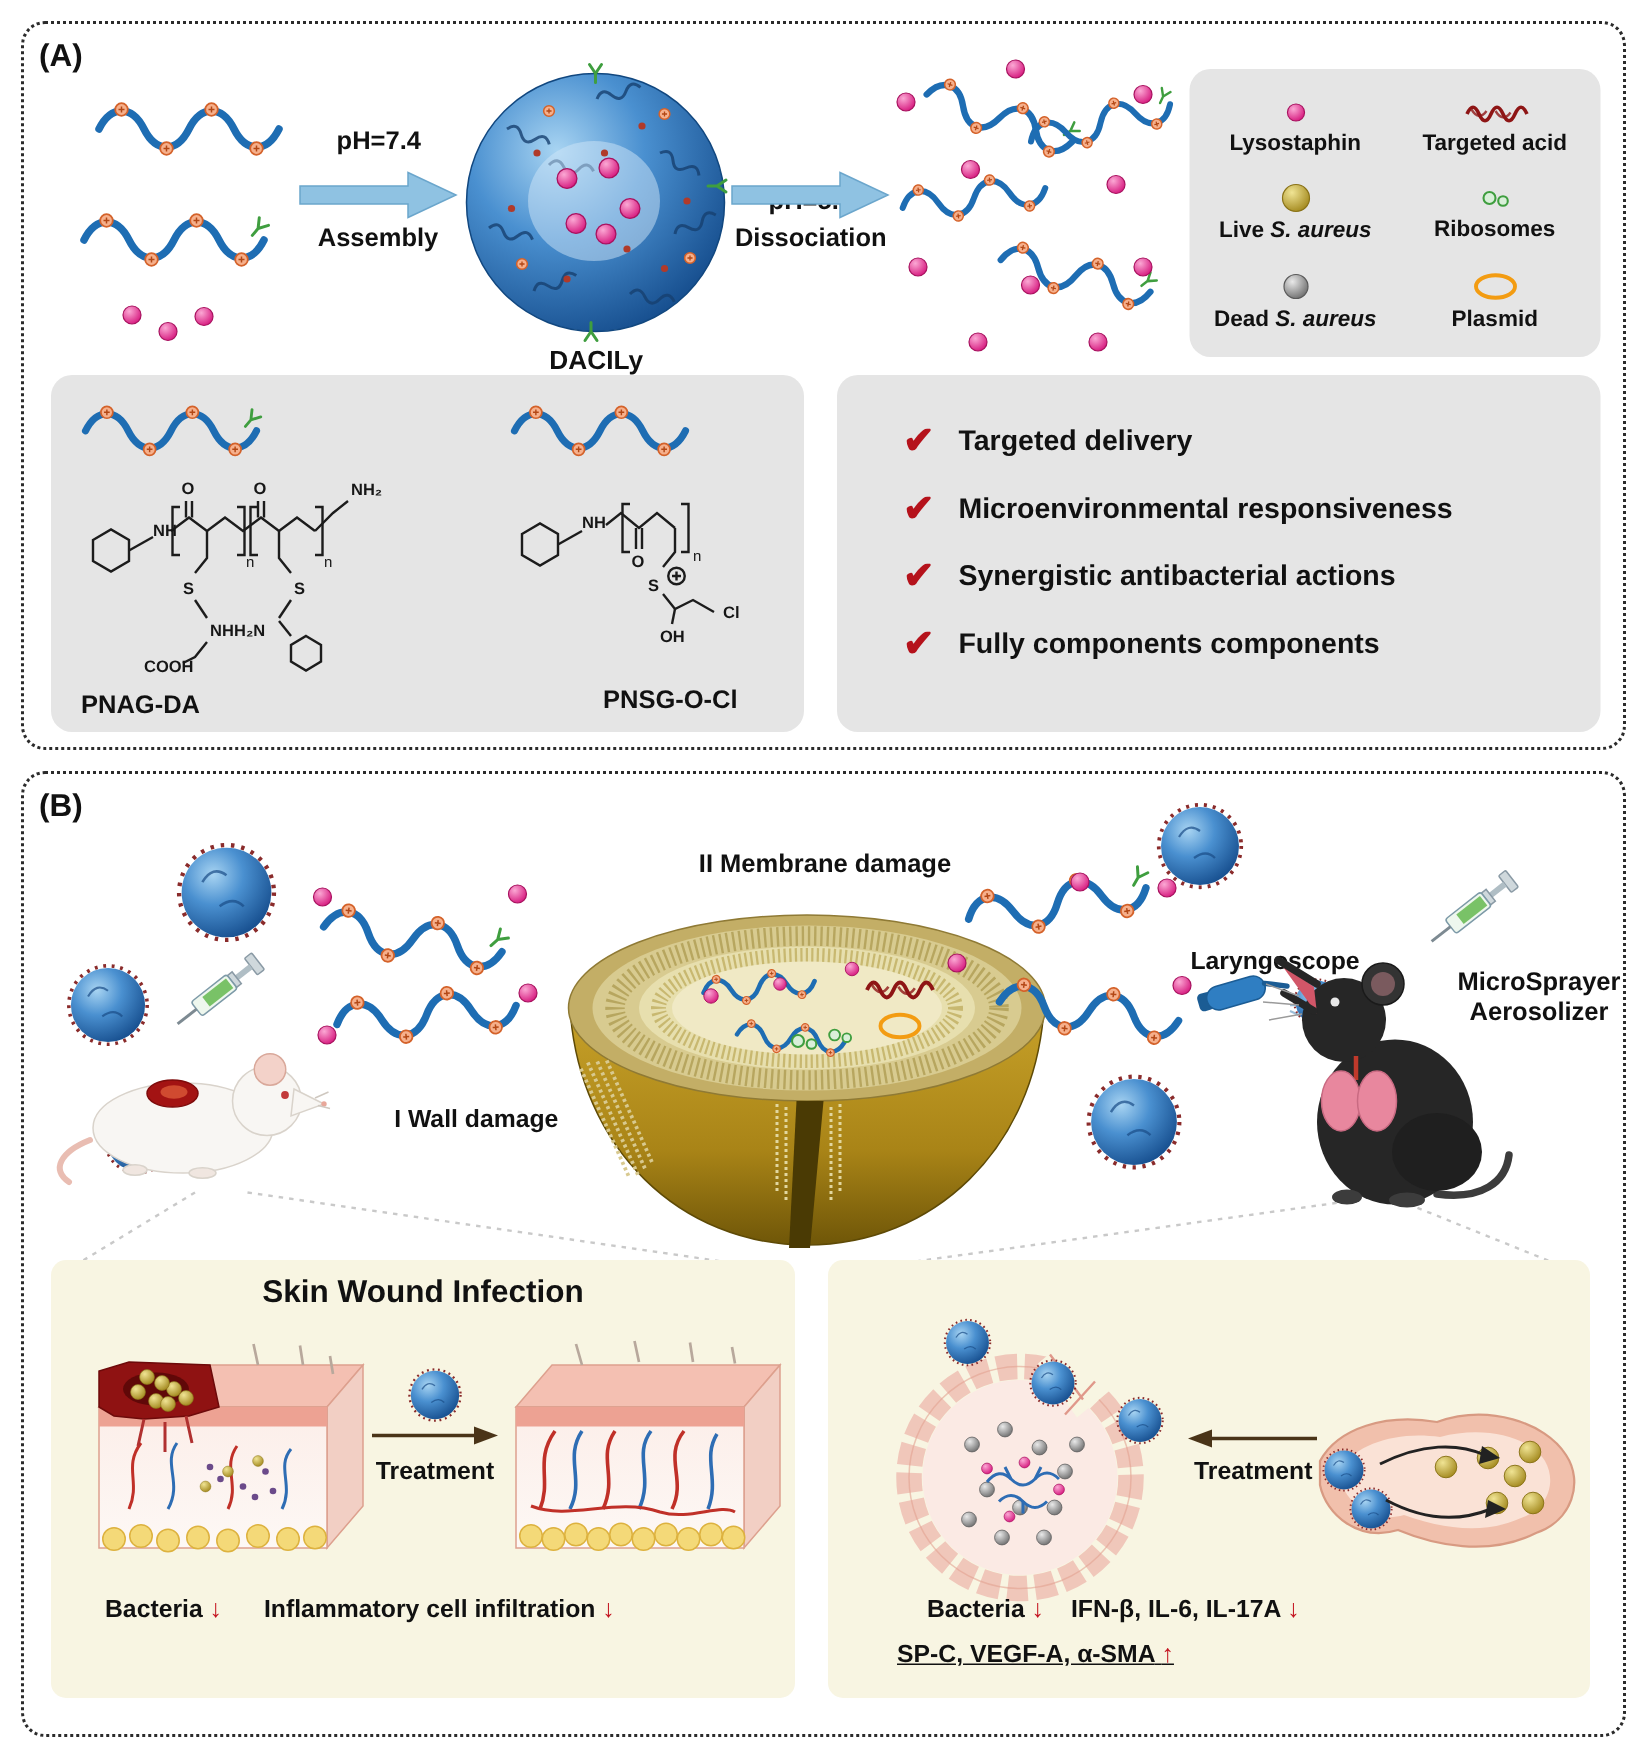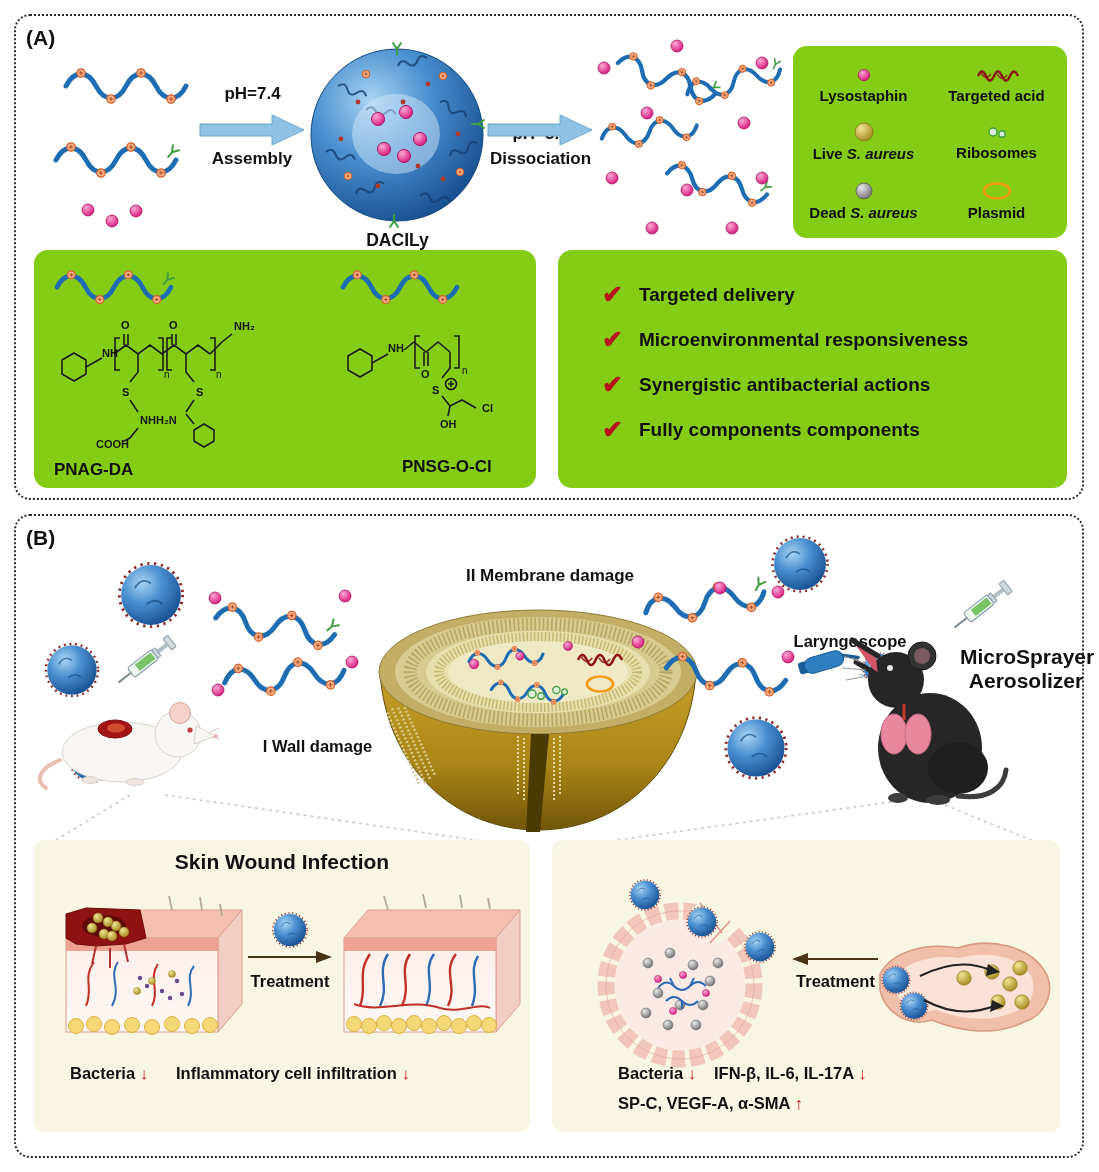--- a/index.html
+++ b/index.html
@@ -1,19 +1,19 @@
 <!DOCTYPE html>
 <html><head>
 <meta charset="utf-8">
 <style>
   * { box-sizing: border-box; }
   body { margin:0; background:#ffffff; color:#111; font-family:"Liberation Sans", sans-serif; }
   .figure { position:relative; width:1099px; height:1172px; background:#ffffff; overflow:hidden; }
   .panel-border { position:absolute; border:2.5px dotted #2b2b2b; border-radius:16px; }
-  .bluebox { position:absolute; background:#84cc16; border-radius:14px; }
+  .bluebox { position:absolute; background:#e5e5e5; border-radius:14px; }
   .creambox { position:absolute; background:#f8f5e2; border-radius:10px; }
   .lbl { position:absolute; font-weight:bold; }
   .center { text-align:center; }
   .g { position:absolute; overflow:visible; }
   .panel-letter { font-size:21px; }
   .arrow-caption { font-size:17px; }
   .legend-grid { display:grid; grid-template-columns:1fr 1fr; width:100%; height:100%; padding:10px 4px 8px 4px; }
   .legend-cell { display:flex; flex-direction:column; align-items:center; justify-content:center; gap:2px; }
   .legend-label { font-size:15px; font-weight:bold; white-space:nowrap; }
   .features { position:absolute; display:flex; flex-direction:column; gap:20px; }
@@ -445,21 +445,21 @@
     <path d="M66,76 L66,92" stroke="#c0392b" stroke-width="3"></path>
     <ellipse cx="56" cy="106" rx="13" ry="20" fill="#e8879e" stroke="#c96a82"></ellipse>
     <ellipse cx="80" cy="106" rx="13" ry="20" fill="#e8879e" stroke="#c96a82"></ellipse>
     <ellipse cx="60" cy="170" rx="10" ry="5" fill="#3c3c3c"></ellipse>
     <ellipse cx="100" cy="172" rx="12" ry="5" fill="#3c3c3c"></ellipse>
   </svg>
 
   <svg class="g" style="left:928px; top:588px;" width="95" height="85">
     <use href="#syringe" transform="translate(88,8) rotate(142)"></use>
   </svg>
-  <div class="lbl center" style="left:960px; top:645px; width:132px; font-size:21px;">
+  <div class="lbl center" style="left:960px; top:645px; width:132px; font-size:17px;">
     <div>MicroSprayer</div>
     <div>Aerosolizer</div>
   </div>
 
   <div class="creambox" style="left:34px; top:840px; width:496px; height:292px;"></div>
   <div class="lbl center" style="left:34px; top:850px; width:496px; font-size:21px;">Skin Wound Infection</div>
 
   <svg class="g" style="left:52px; top:886px;" width="195" height="162">
     <polygon points="14,52 38,24 190,24 166,52" fill="#f4c0b2" stroke="#dda08e"></polygon>
     <polygon points="166,52 190,24 190,118 166,146" fill="#f2cfc4" stroke="#dda08e"></polygon>
@@ -621,17 +621,17 @@
       <path d="M52,78 C78,92 102,92 122,84"></path>
     </g>
     <polygon points="116,42 128,50 114,54" fill="#222"></polygon>
     <polygon points="120,78 132,84 118,90" fill="#222"></polygon>
   </svg>
 
   <div class="results-line" style="left:618px; top:1064px; gap:18px;">
     <span><span>Bacteria</span> <span class="red-arrow">↓</span></span>
     <span><span>IFN-β, IL-6, IL-17A</span> <span class="red-arrow">↓</span></span>
   </div>
-  <div class="results-line" style="left:618px; top:1094px;">
+  <div class="results-line" style="left:598px; top:1094px;text-decoration:underline;">
     <span><span>SP-C, VEGF-A, α-SMA</span> <span class="red-arrow">↑</span></span>
   </div>
 
 </div>
 
 </body></html>

